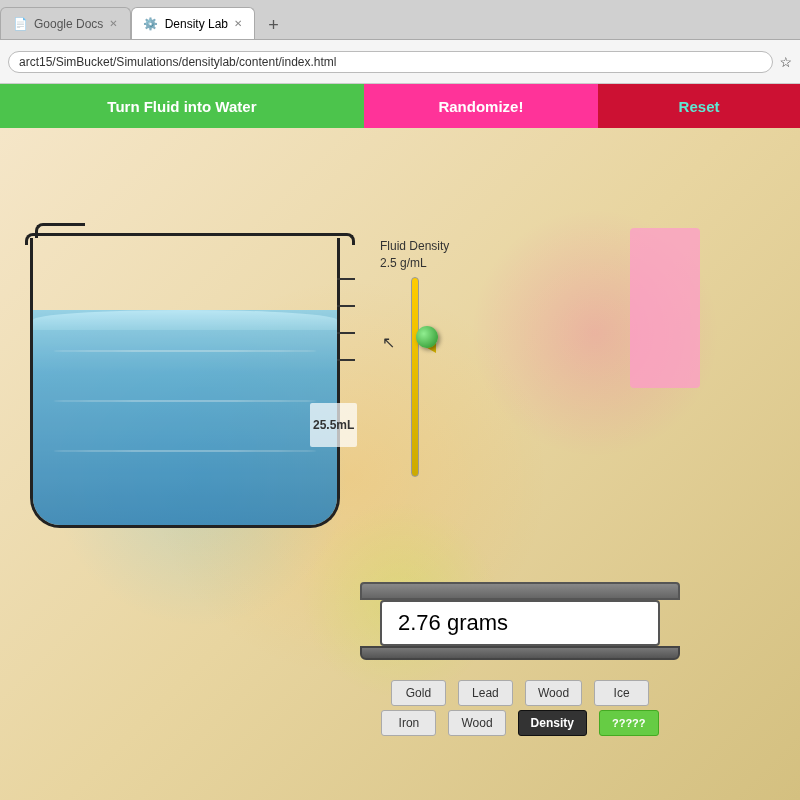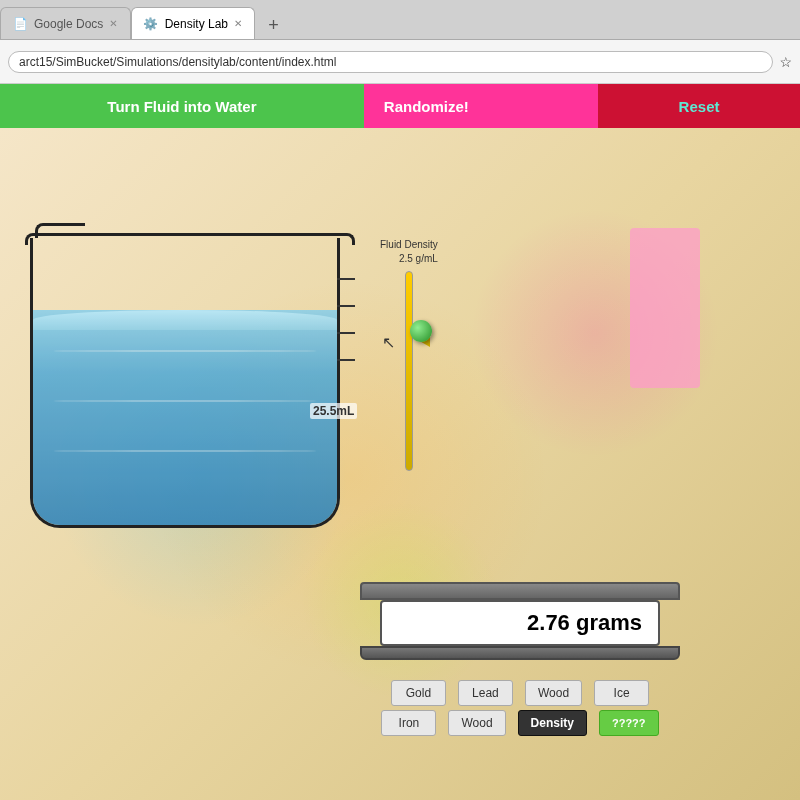--- a/index.html
+++ b/index.html
@@ -128,20 +128,21 @@
       background: #ff3399;
       color: white;
       font-weight: bold;
       font-size: 15px;
       padding: 0 20px;
       flex: 1.2;
       border: none;
       cursor: pointer;
       display: flex;
       align-items: center;
+      justify-content: center;
     }
 
     .btn-reset {
       background: #cc1133;
       color: #5eead4;
       font-weight: bold;
       font-size: 15px;
       padding: 0 20px;
       flex: 1;
       border: none;
@@ -258,38 +259,38 @@
 
     
     .volume-label {
       position: absolute;
       left: 290px;
       top: 185px;
       font-size: 12px;
       font-weight: bold;
       color: #333;
       background: rgba(255,255,255,0.7);
-      padding: 1px 3px;
+      padding: 15px 3px;
       border-radius: 2px;
     }
 
     
     .density-scale {
       position: absolute;
       left: 380px;
       top: 110px;
       display: flex;
       flex-direction: column;
       align-items: center;
     }
 
     .density-label {
-      font-size: 10px;
+      font-size: 12px;
       color: #333;
-      text-align: right;
+      text-align: left;
       line-height: 1.4;
       margin-bottom: 5px;
     }
 
     .density-slider-track {
       width: 8px;
       height: 200px;
       background: linear-gradient(180deg, #ffcc00 0%, #ccaa00 100%);
       border: 1px solid #999;
       border-radius: 4px;
@@ -346,23 +347,23 @@
       border: 2px solid #555;
       position: relative;
     }
 
     .scale-display {
       background: #fff;
       border: 2px solid #555;
       border-radius: 4px;
       padding: 8px 16px;
       font-size: 22px;
-      font-weight: bold;
+      font-weight: normal;
       color: #000;
-      text-align: right;
+      text-align: left;
       margin: 0 20px;
     }
 
     .scale-base {
       background: linear-gradient(180deg, #777 0%, #555 100%);
       height: 14px;
       border-radius: 0 0 6px 6px;
       border: 2px solid #444;
     }
 

